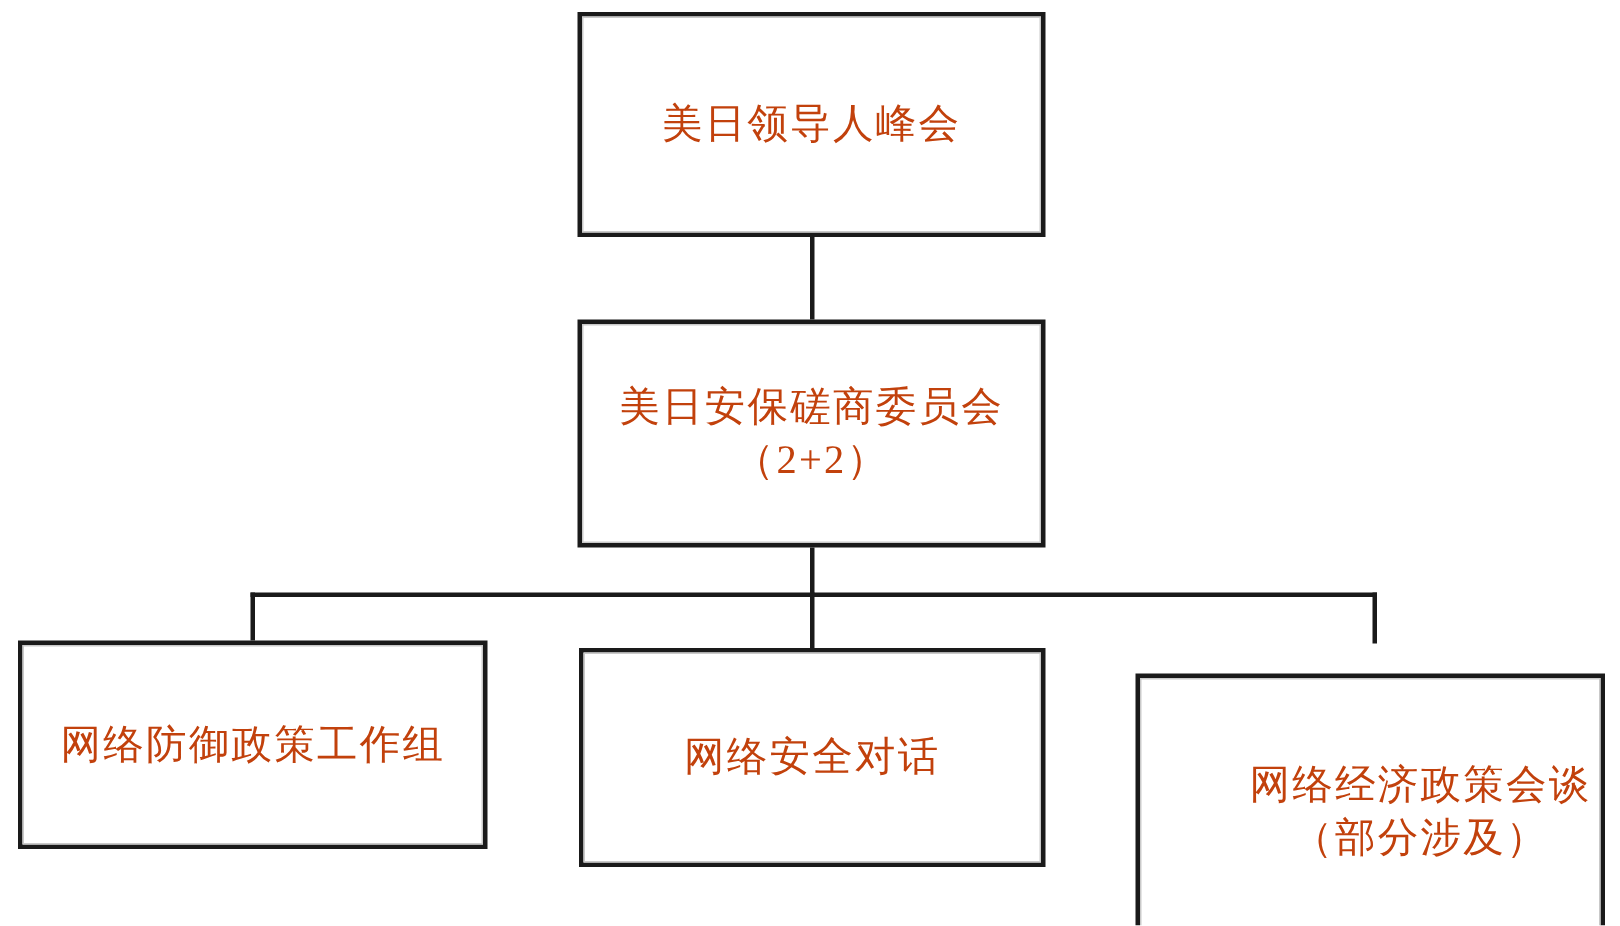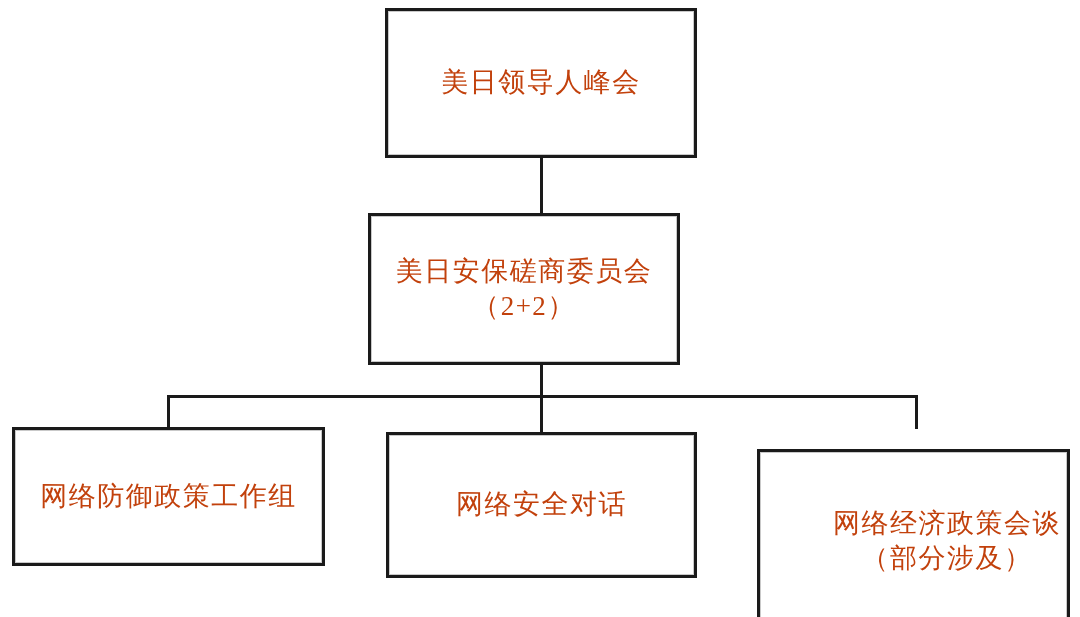--- a/index.html
+++ b/index.html
@@ -42,21 +42,21 @@
   .node::after {
     content: "";
     position: absolute;
     left: 0; top: 0; right: 0; bottom: 0;
     border: 1px solid #c9c9c9;
     pointer-events: none;
   }
 
   
   #node-summit        { left: 385px; top:   8px; width: 312px; height: 150px; }
-  #node-committee     { left: 368px; top: 213px; width: 312px; height: 152px; }
+  #node-committee     { left: 385px; top: 213px; width: 312px; height: 152px; }
   #node-cyber-defense { left:  12px; top: 427px; width: 313px; height: 139px; }
   #node-cyber-dialog  { left: 386px; top: 432px; width: 311px; height: 146px; }
   #node-cyber-economy { left: 757px; top: 449px; width: 313px; height: 184px; justify-content: flex-end; }
 
   
   .conn {
     position: absolute;
     background: #1a1a1a;
   }
   .conn-v { width: 3px; }

